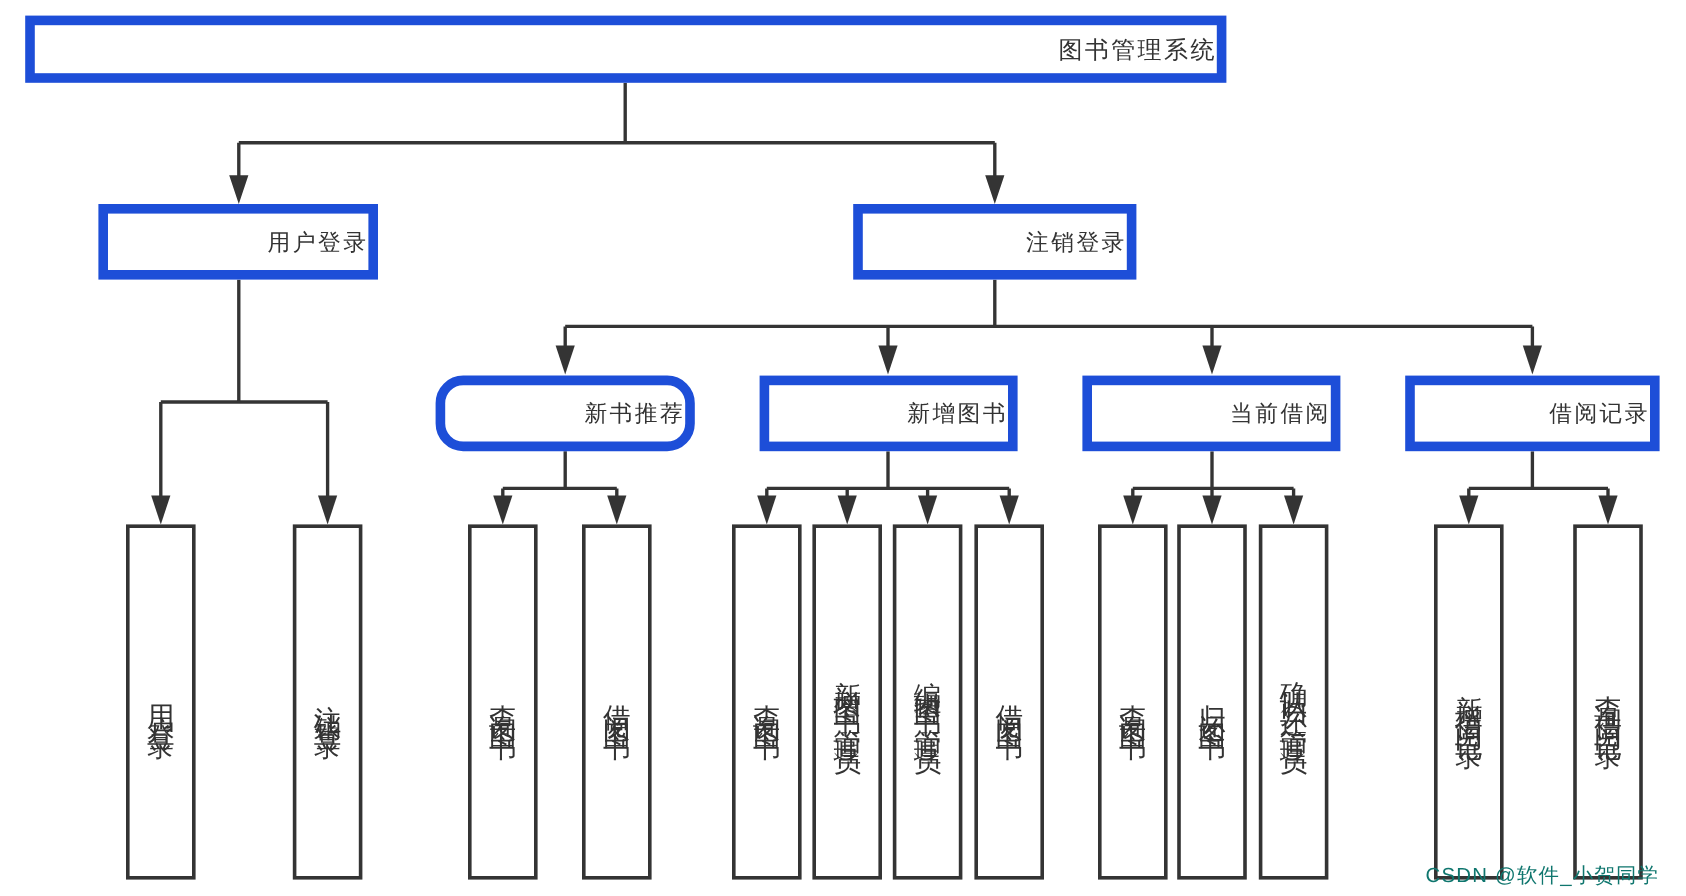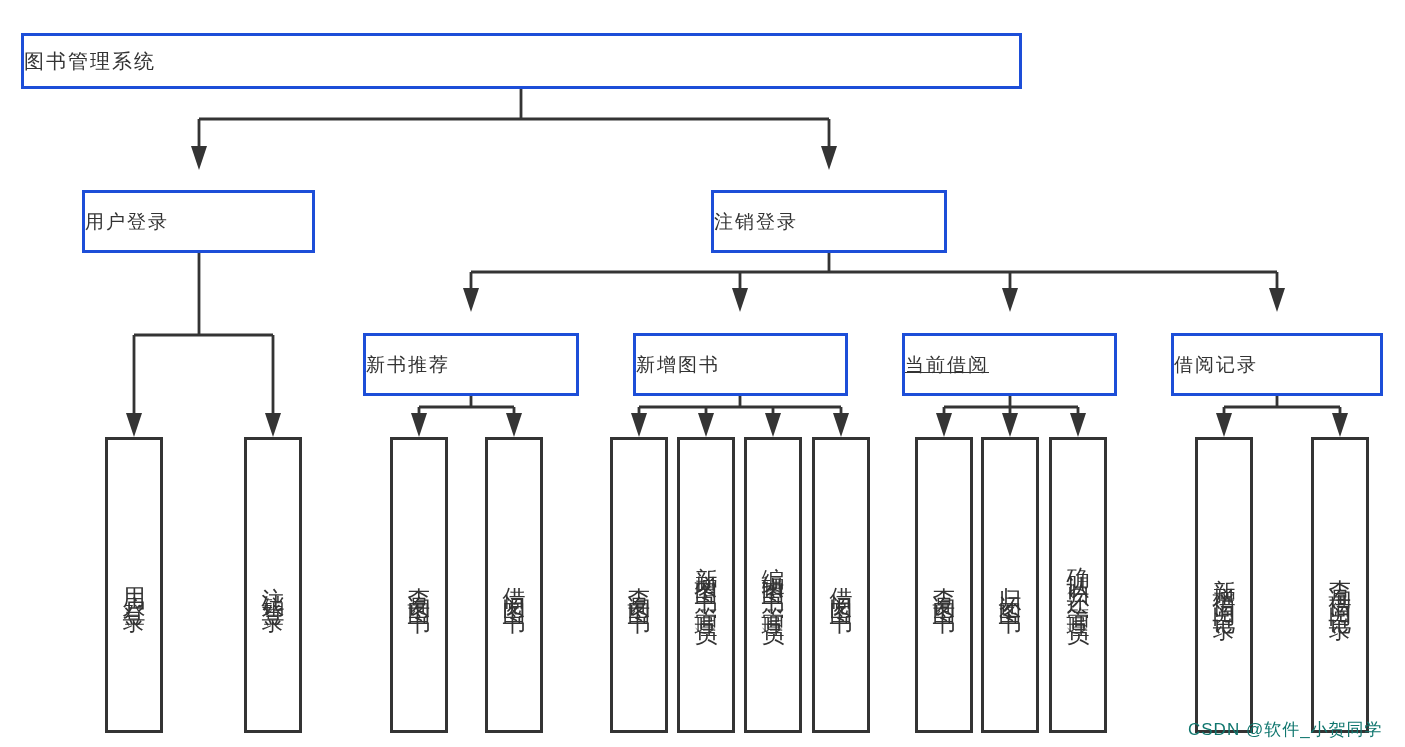--- a/index.html
+++ b/index.html
@@ -20,27 +20,26 @@
     left: 0;
     top: 0;
     width: 1405px;
     height: 747px;
     z-index: 1;
   }
   .node {
     position: absolute;
     box-sizing: border-box;
     background: #ffffff;
-    border: 3px solid #1d4ed8;
+    border: 8px solid #1d4ed8;
     display: flex;
     align-items: center;
-    justify-content: flex-start;
+    justify-content: flex-end;
     color: #333333;
     z-index: 2;
-    margin-top: 20px;
   }
   .node.root-node  { font-size: 20px; }
   .node.mid-node   { font-size: 19px; }
   .node .h-label {
     letter-spacing: 2px;
     white-space: nowrap;
   }
   .leaf {
     position: absolute;
     box-sizing: border-box;
@@ -114,27 +113,27 @@
     <span class="h-label">图书管理系统</span>
   </div>
 
   <div class="node mid-node" style="left:82px; top:170px; width:233px; height:63px;">
     <span class="h-label">用户登录</span>
   </div>
   <div class="node mid-node" style="left:711px; top:170px; width:236px; height:63px;">
     <span class="h-label">注销登录</span>
   </div>
 
-  <div class="node mid-node" style="left:363px; top:313px; width:216px; height:63px;">
+  <div class="node mid-node" style="left:363px; top:313px; width:216px; height:63px;border-radius:23px;">
     <span class="h-label">新书推荐</span>
   </div>
   <div class="node mid-node" style="left:633px; top:313px; width:215px; height:63px;">
     <span class="h-label">新增图书</span>
   </div>
-  <div class="node mid-node" style="left:902px; top:313px; width:215px; height:63px;text-decoration:underline;">
+  <div class="node mid-node" style="left:902px; top:313px; width:215px; height:63px;">
     <span class="h-label">当前借阅</span>
   </div>
   <div class="node mid-node" style="left:1171px; top:313px; width:212px; height:63px;">
     <span class="h-label">借阅记录</span>
   </div>
 
   <div class="leaf" style="left:105px;">
     <span class="v-label">用户登录</span>
   </div>
   <div class="leaf" style="left:244px;">

